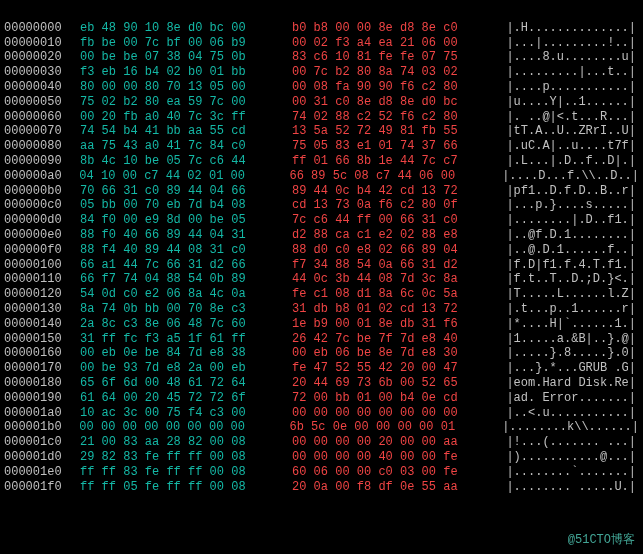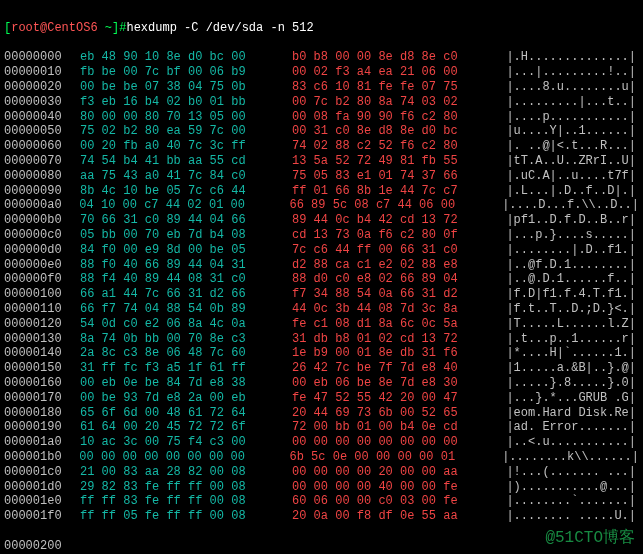--- a/index.html
+++ b/index.html
@@ -26,29 +26,27 @@
   .addr  { width: 76px;  color: #c0c0c0; }
   .g1    { width: 200px; color: #14b8a6; }
   .gap   { width: 12px; }
   .g2    { width: 200px; color: #ef4444; }
   .ascii { flex: 1;      color: #c0c0c0; }
   .watermark {
     position: absolute;
     right: 8px;
     bottom: 6px;
     font-family: "Courier New", monospace;
-    font-size: 16px;
-    color: #22c55e;
+    font-size: 12px;
+    color: #5eead4;
     opacity: .7;
     pointer-events: none;
   }
 </style>
 </head>
 <body>
 
 <div class="terminal">
-<div><span class="prompt-open">[</span><span class="prompt-user">root@CentOS6</span><span class="prompt-open"> ~</span><span class="prompt-close">]#</span><span class="cmd">hexdump -C /dev/sda -n 512</span></div>
 <div id="dump"><div class="row"><span class="addr">00000000</span><span class="g1">eb 48 90 10 8e d0 bc 00</span><span class="gap"> </span><span class="g2">b0 b8 00 00 8e d8 8e c0</span><span class="ascii">  |.H..............|</span></div><div class="row"><span class="addr">00000010</span><span class="g1">fb be 00 7c bf 00 06 b9</span><span class="gap"> </span><span class="g2">00 02 f3 a4 ea 21 06 00</span><span class="ascii">  |...|.........!..|</span></div><div class="row"><span class="addr">00000020</span><span class="g1">00 be be 07 38 04 75 0b</span><span class="gap"> </span><span class="g2">83 c6 10 81 fe fe 07 75</span><span class="ascii">  |....8.u........u|</span></div><div class="row"><span class="addr">00000030</span><span class="g1">f3 eb 16 b4 02 b0 01 bb</span><span class="gap"> </span><span class="g2">00 7c b2 80 8a 74 03 02</span><span class="ascii">  |.........|...t..|</span></div><div class="row"><span class="addr">00000040</span><span class="g1">80 00 00 80 70 13 05 00</span><span class="gap"> </span><span class="g2">00 08 fa 90 90 f6 c2 80</span><span class="ascii">  |....p...........|</span></div><div class="row"><span class="addr">00000050</span><span class="g1">75 02 b2 80 ea 59 7c 00</span><span class="gap"> </span><span class="g2">00 31 c0 8e d8 8e d0 bc</span><span class="ascii">  |u....Y|..1......|</span></div><div class="row"><span class="addr">00000060</span><span class="g1">00 20 fb a0 40 7c 3c ff</span><span class="gap"> </span><span class="g2">74 02 88 c2 52 f6 c2 80</span><span class="ascii">  |. ..@|&lt;.t...R...|</span></div><div class="row"><span class="addr">00000070</span><span class="g1">74 54 b4 41 bb aa 55 cd</span><span class="gap"> </span><span class="g2">13 5a 52 72 49 81 fb 55</span><span class="ascii">  |tT.A..U..ZRrI..U|</span></div><div class="row"><span class="addr">00000080</span><span class="g1">aa 75 43 a0 41 7c 84 c0</span><span class="gap"> </span><span class="g2">75 05 83 e1 01 74 37 66</span><span class="ascii">  |.uC.A|..u....t7f|</span></div><div class="row"><span class="addr">00000090</span><span class="g1">8b 4c 10 be 05 7c c6 44</span><span class="gap"> </span><span class="g2">ff 01 66 8b 1e 44 7c c7</span><span class="ascii">  |.L...|.D..f..D|.|</span></div><div class="row"><span class="addr">000000a0</span><span class="g1">04 10 00 c7 44 02 01 00</span><span class="gap"> </span><span class="g2">66 89 5c 08 c7 44 06 00</span><span class="ascii">  |....D...f.\\..D..|</span></div><div class="row"><span class="addr">000000b0</span><span class="g1">70 66 31 c0 89 44 04 66</span><span class="gap"> </span><span class="g2">89 44 0c b4 42 cd 13 72</span><span class="ascii">  |pf1..D.f.D..B..r|</span></div><div class="row"><span class="addr">000000c0</span><span class="g1">05 bb 00 70 eb 7d b4 08</span><span class="gap"> </span><span class="g2">cd 13 73 0a f6 c2 80 0f</span><span class="ascii">  |...p.}....s.....|</span></div><div class="row"><span class="addr">000000d0</span><span class="g1">84 f0 00 e9 8d 00 be 05</span><span class="gap"> </span><span class="g2">7c c6 44 ff 00 66 31 c0</span><span class="ascii">  |........|.D..f1.|</span></div><div class="row"><span class="addr">000000e0</span><span class="g1">88 f0 40 66 89 44 04 31</span><span class="gap"> </span><span class="g2">d2 88 ca c1 e2 02 88 e8</span><span class="ascii">  |..@f.D.1........|</span></div><div class="row"><span class="addr">000000f0</span><span class="g1">88 f4 40 89 44 08 31 c0</span><span class="gap"> </span><span class="g2">88 d0 c0 e8 02 66 89 04</span><span class="ascii">  |..@.D.1......f..|</span></div><div class="row"><span class="addr">00000100</span><span class="g1">66 a1 44 7c 66 31 d2 66</span><span class="gap"> </span><span class="g2">f7 34 88 54 0a 66 31 d2</span><span class="ascii">  |f.D|f1.f.4.T.f1.|</span></div><div class="row"><span class="addr">00000110</span><span class="g1">66 f7 74 04 88 54 0b 89</span><span class="gap"> </span><span class="g2">44 0c 3b 44 08 7d 3c 8a</span><span class="ascii">  |f.t..T..D.;D.}&lt;.|</span></div><div class="row"><span class="addr">00000120</span><span class="g1">54 0d c0 e2 06 8a 4c 0a</span><span class="gap"> </span><span class="g2">fe c1 08 d1 8a 6c 0c 5a</span><span class="ascii">  |T.....L......l.Z|</span></div><div class="row"><span class="addr">00000130</span><span class="g1">8a 74 0b bb 00 70 8e c3</span><span class="gap"> </span><span class="g2">31 db b8 01 02 cd 13 72</span><span class="ascii">  |.t...p..1......r|</span></div><div class="row"><span class="addr">00000140</span><span class="g1">2a 8c c3 8e 06 48 7c 60</span><span class="gap"> </span><span class="g2">1e b9 00 01 8e db 31 f6</span><span class="ascii">  |*....H|`......1.|</span></div><div class="row"><span class="addr">00000150</span><span class="g1">31 ff fc f3 a5 1f 61 ff</span><span class="gap"> </span><span class="g2">26 42 7c be 7f 7d e8 40</span><span class="ascii">  |1.....a.&amp;B|..}.@|</span></div><div class="row"><span class="addr">00000160</span><span class="g1">00 eb 0e be 84 7d e8 38</span><span class="gap"> </span><span class="g2">00 eb 06 be 8e 7d e8 30</span><span class="ascii">  |.....}.8.....}.0|</span></div><div class="row"><span class="addr">00000170</span><span class="g1">00 be 93 7d e8 2a 00 eb</span><span class="gap"> </span><span class="g2">fe 47 52 55 42 20 00 47</span><span class="ascii">  |...}.*...GRUB .G|</span></div><div class="row"><span class="addr">00000180</span><span class="g1">65 6f 6d 00 48 61 72 64</span><span class="gap"> </span><span class="g2">20 44 69 73 6b 00 52 65</span><span class="ascii">  |eom.Hard Disk.Re|</span></div><div class="row"><span class="addr">00000190</span><span class="g1">61 64 00 20 45 72 72 6f</span><span class="gap"> </span><span class="g2">72 00 bb 01 00 b4 0e cd</span><span class="ascii">  |ad. Error.......|</span></div><div class="row"><span class="addr">000001a0</span><span class="g1">10 ac 3c 00 75 f4 c3 00</span><span class="gap"> </span><span class="g2">00 00 00 00 00 00 00 00</span><span class="ascii">  |..&lt;.u...........|</span></div><div class="row"><span class="addr">000001b0</span><span class="g1">00 00 00 00 00 00 00 00</span><span class="gap"> </span><span class="g2">6b 5c 0e 00 00 00 00 01</span><span class="ascii">  |........k\\......|</span></div><div class="row"><span class="addr">000001c0</span><span class="g1">21 00 83 aa 28 82 00 08</span><span class="gap"> </span><span class="g2">00 00 00 00 20 00 00 aa</span><span class="ascii">  |!...(....... ...|</span></div><div class="row"><span class="addr">000001d0</span><span class="g1">29 82 83 fe ff ff 00 08</span><span class="gap"> </span><span class="g2">00 00 00 00 40 00 00 fe</span><span class="ascii">  |)...........@...|</span></div><div class="row"><span class="addr">000001e0</span><span class="g1">ff ff 83 fe ff ff 00 08</span><span class="gap"> </span><span class="g2">60 06 00 00 c0 03 00 fe</span><span class="ascii">  |........`.......|</span></div><div class="row"><span class="addr">000001f0</span><span class="g1">ff ff 05 fe ff ff 00 08</span><span class="gap"> </span><span class="g2">20 0a 00 f8 df 0e 55 aa</span><span class="ascii">  |........ .....U.|</span></div></div>
-<div class="row"><span class="addr">00000200</span></div>
 
 </div>
 
 <div class="watermark">@51CTO博客</div>
 
 </body></html>

